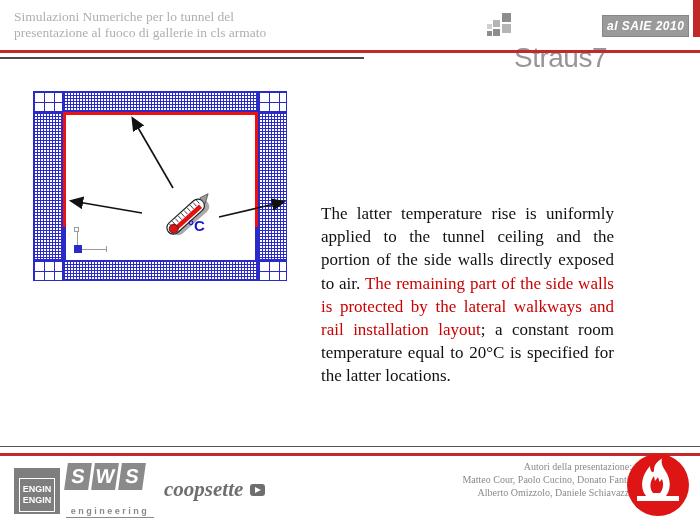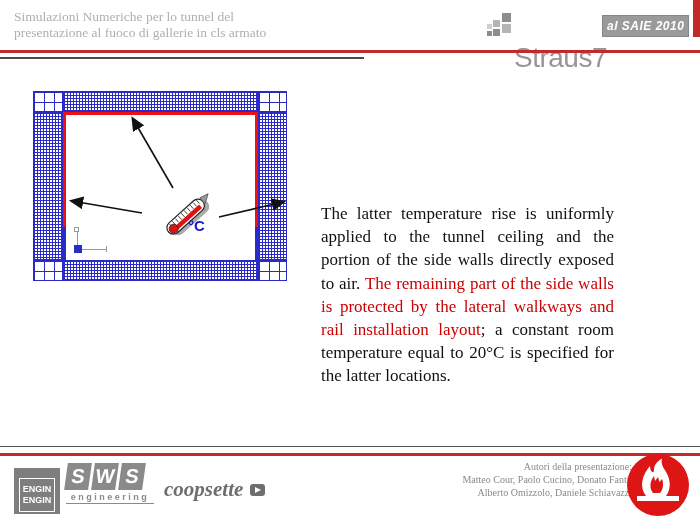--- a/index.html
+++ b/index.html
@@ -43,21 +43,21 @@
   .rule-black-bot{position:absolute;left:0;top:446px;width:700px;height:1px;background:#555;}
   .rule-red-bot{position:absolute;left:0;top:453px;width:700px;height:3px;background:#c22a2a;}
   .enginsoft{position:absolute;left:14px;top:468px;width:42px;height:42px;background:#7e7e7e;
              border:2px solid #7e7e7e;display:flex;flex-direction:column;align-items:center;justify-content:flex-end;}
   .enginsoft .inner{border:1px solid #fff;width:34px;height:32px;display:flex;flex-direction:column;
              align-items:center;justify-content:center;color:#fff;font-size:9px;font-weight:bold;line-height:11px;}
   .sws{position:absolute;left:66px;top:463px;width:88px;}
   .sws-row{display:flex;gap:3px;transform:skewX(-8deg);}
   .sws-tile{width:24px;height:27px;background:#8a8a8a;color:#fff;font-size:20px;font-weight:bold;
             display:flex;align-items:center;justify-content:center;}
-  .sws-sub{margin-top:2px;color:#8a8a8a;font-size:9px;font-weight:bold;letter-spacing:2.5px;
+  .sws-sub{margin-top:16px;color:#8a8a8a;font-size:9px;font-weight:bold;letter-spacing:2.5px;
            border-bottom:1px solid #8a8a8a;padding-bottom:1px;text-align:center;}
   .coopsette{position:absolute;left:164px;top:477px;display:flex;align-items:center;gap:6px;
              font-family:"Liberation Serif",serif;font-style:italic;font-weight:bold;
              font-size:21px;color:#6e6e6e;justify-content:space-between;}
   .authors{position:absolute;left:360px;top:460px;width:272px;text-align:right;
            font-family:Liberation Serif, serif;font-size:10px;line-height:13px;color:#8a8a8a;}
   .flame{position:absolute;left:626px;top:453px;}
 </style>
 </head>
 <body>

